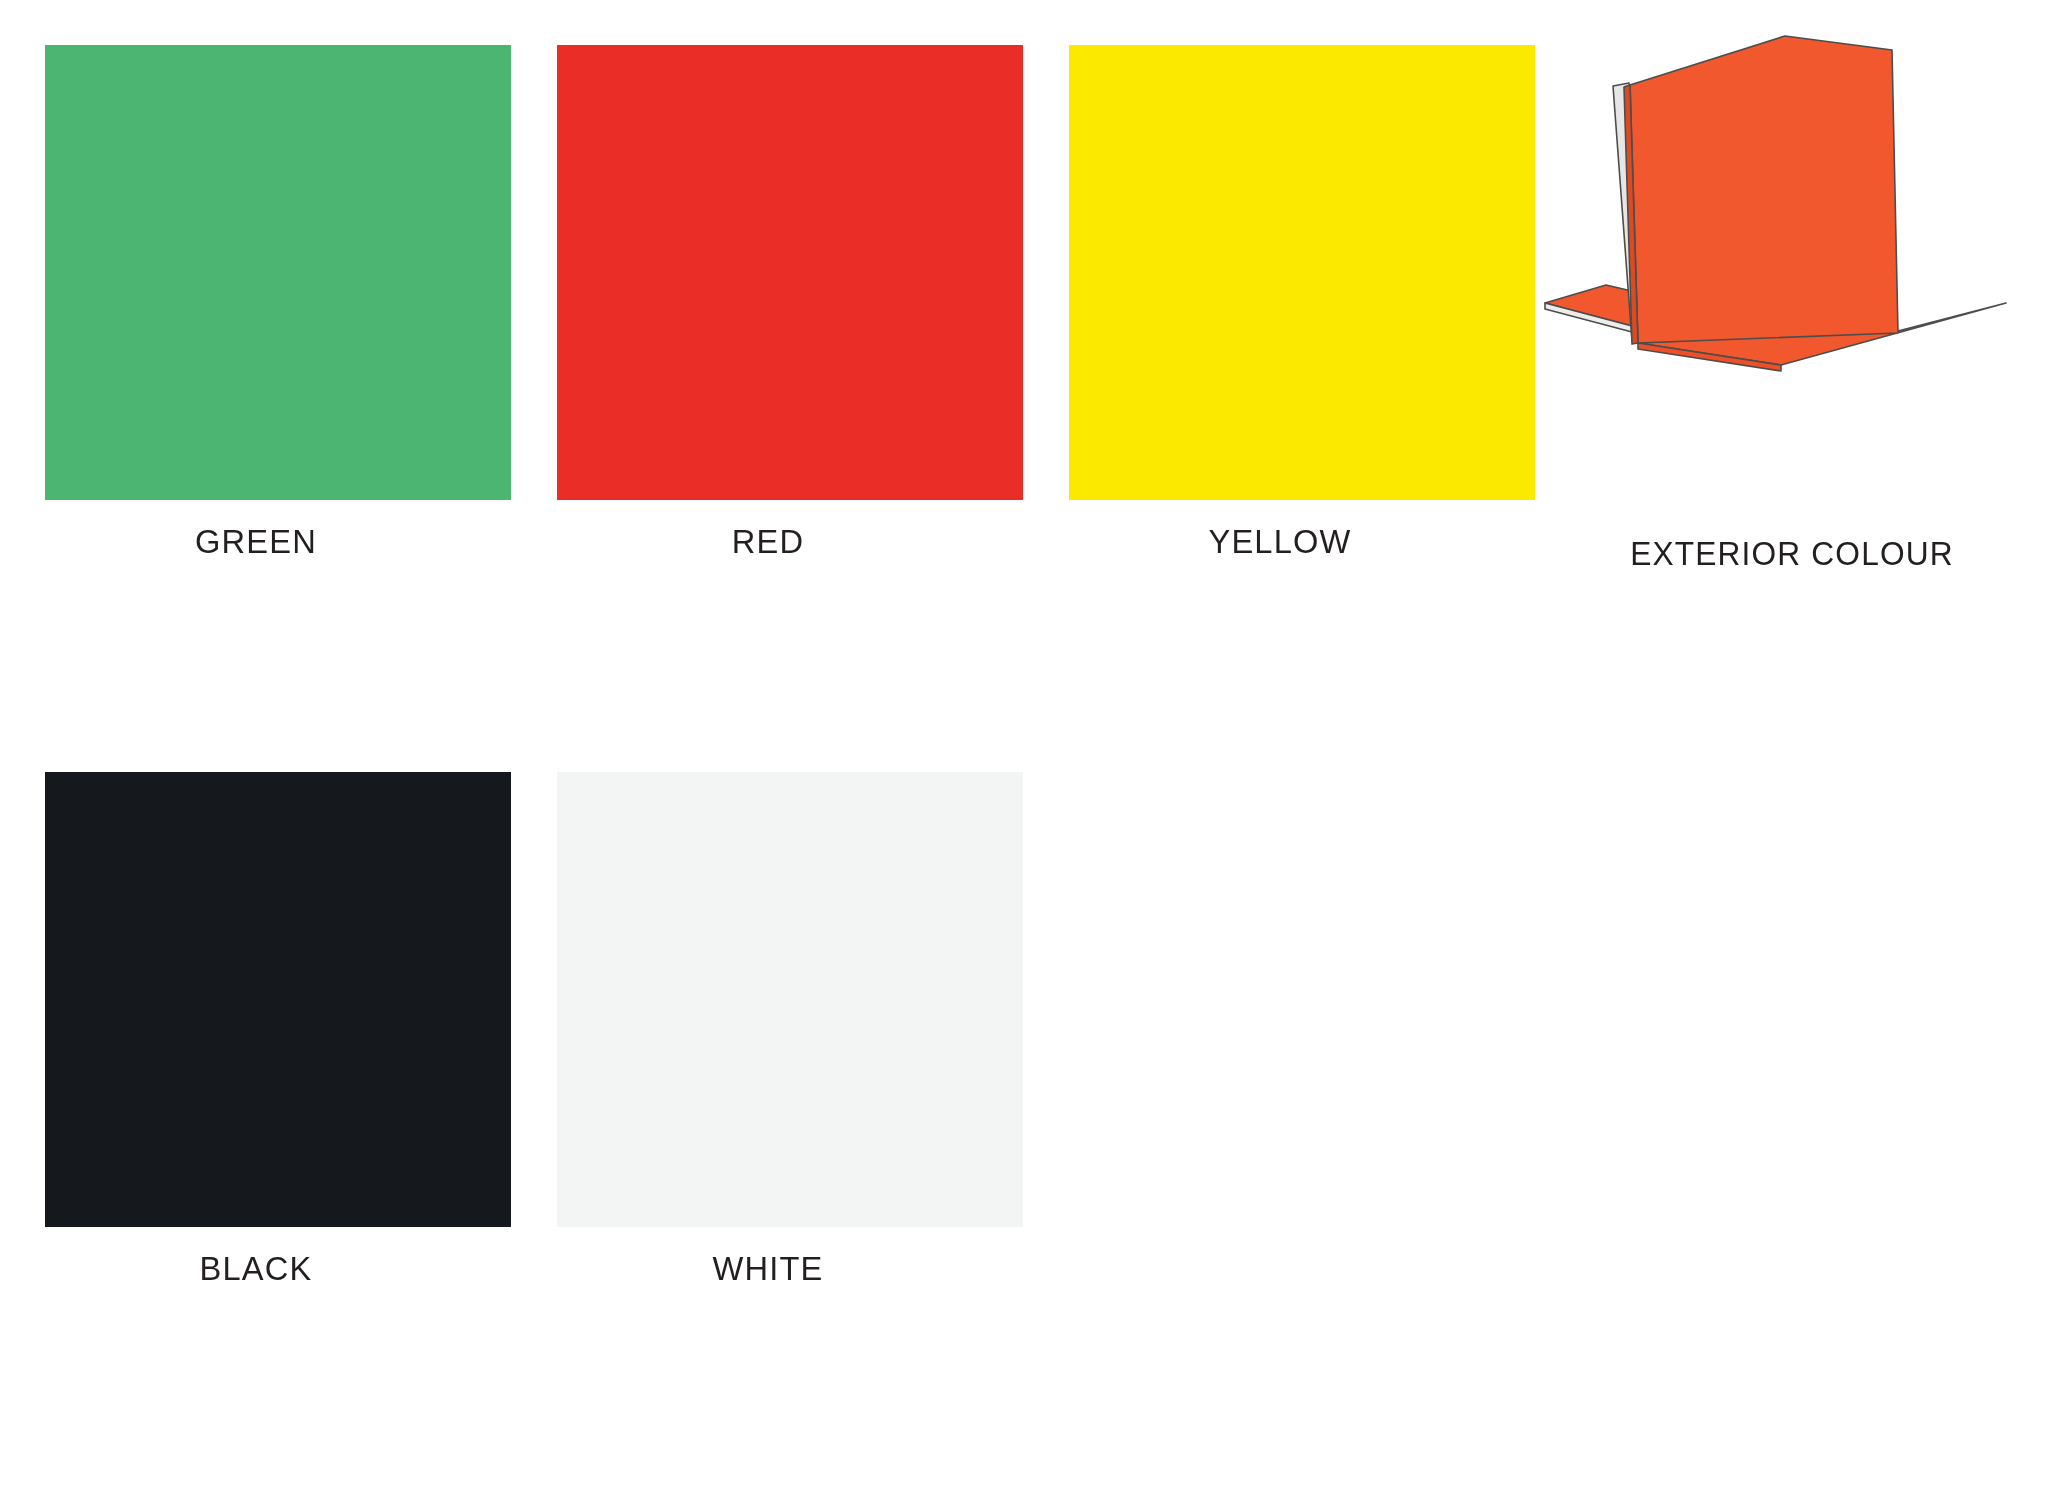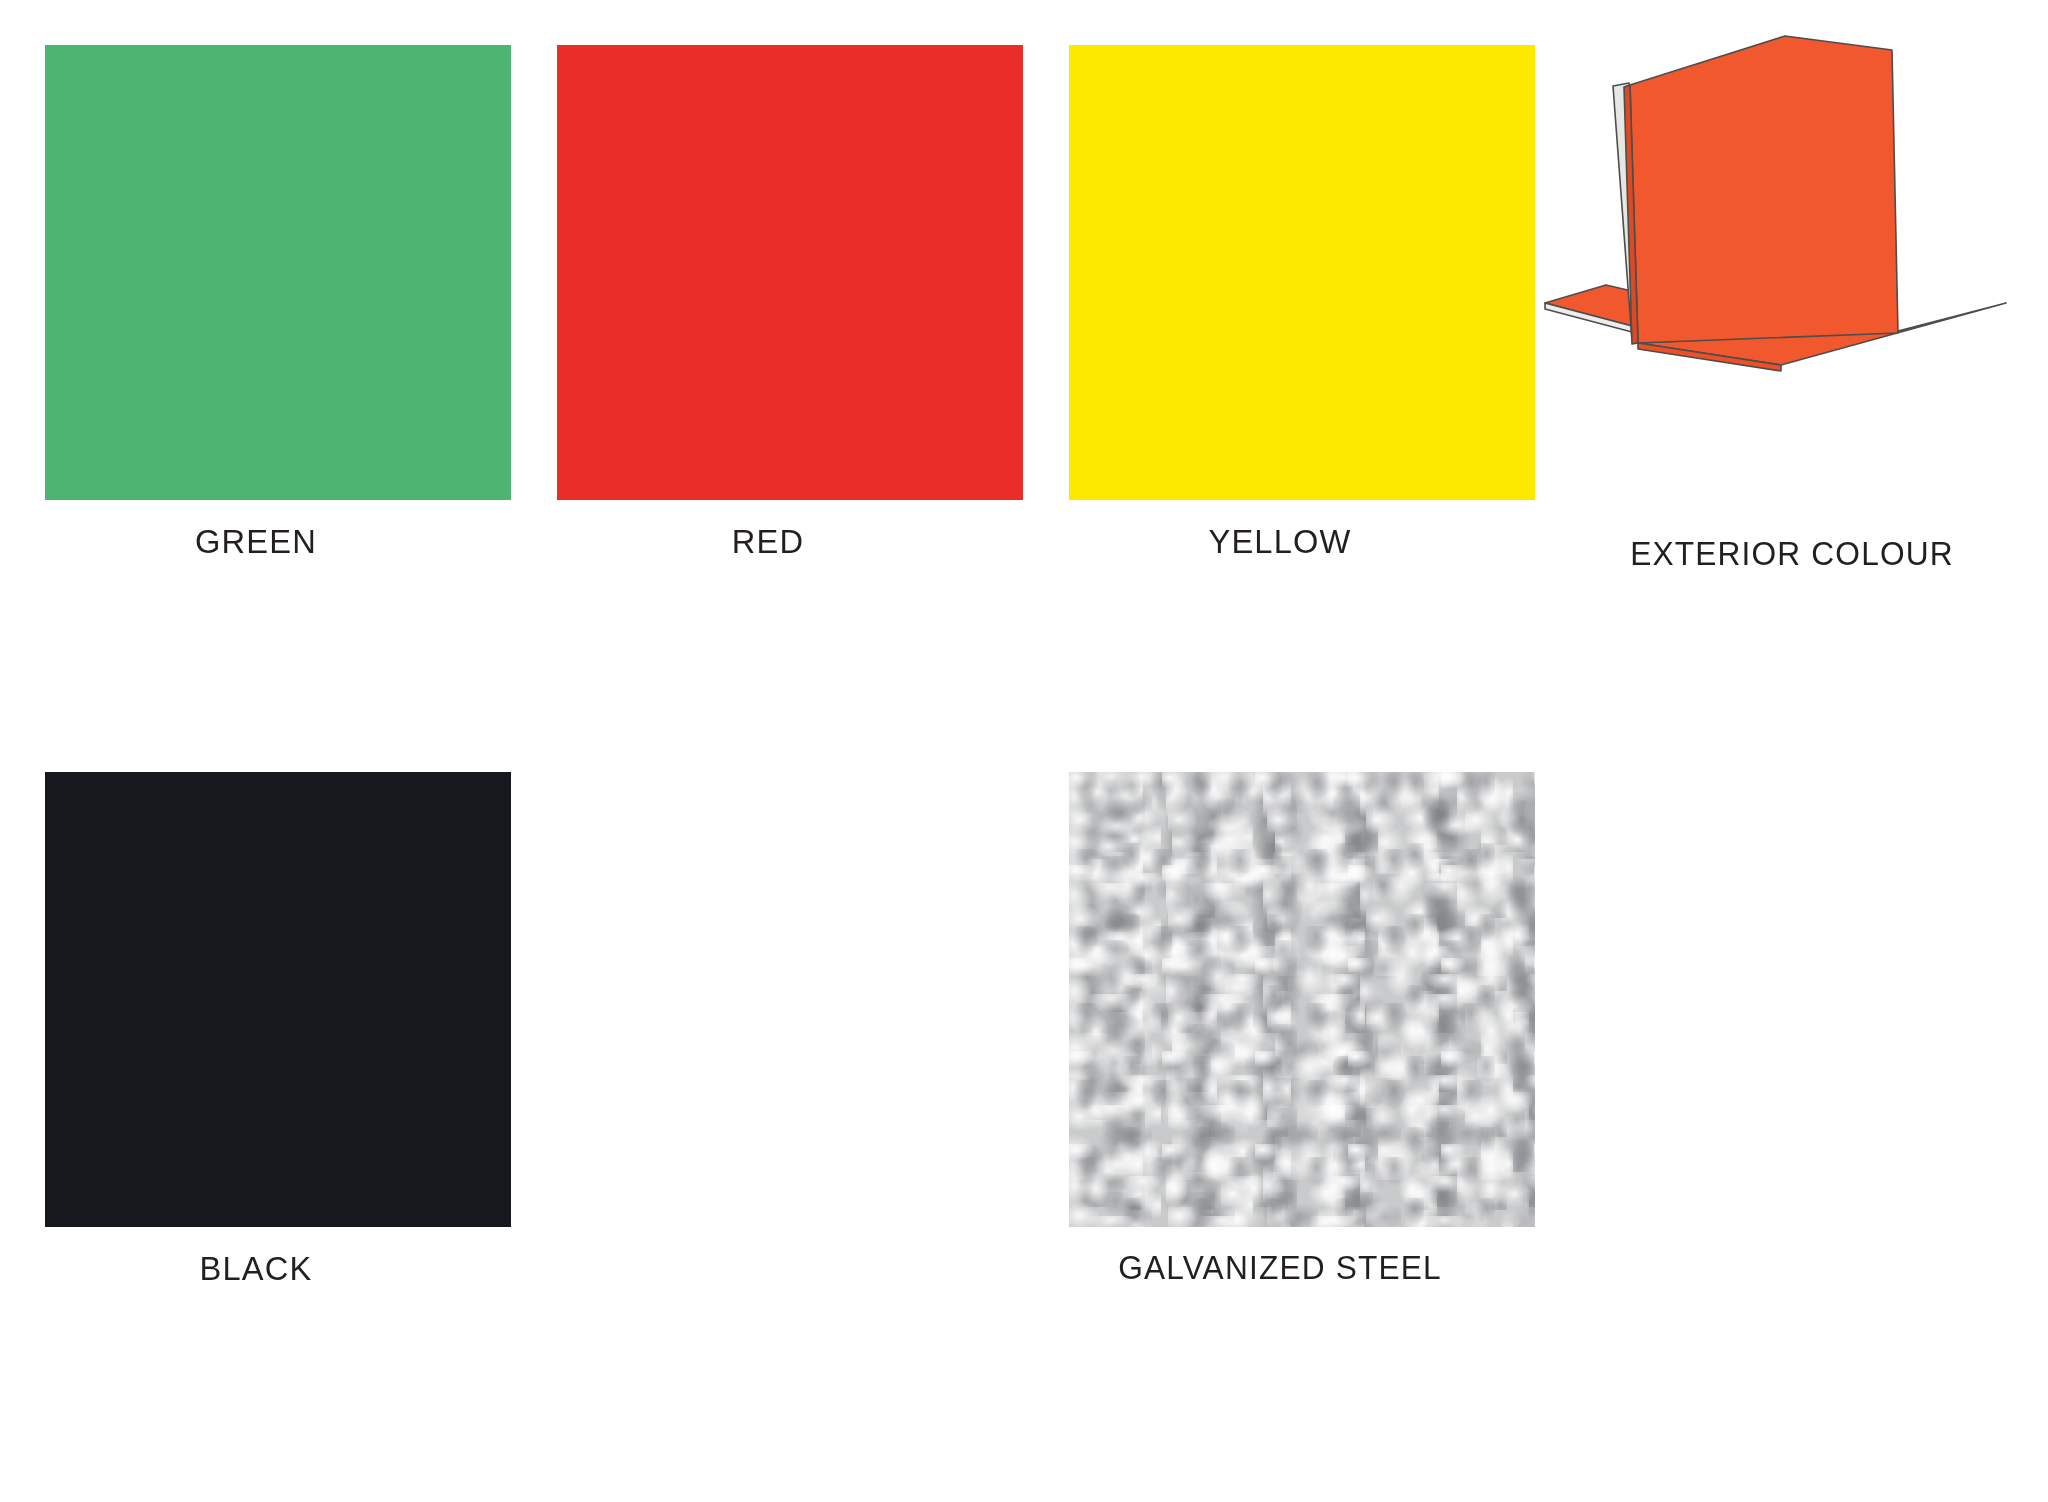--- a/index.html
+++ b/index.html
@@ -184,23 +184,23 @@
       <div class="caption narrow">EXTERIOR COLOUR</div>
     </div>
 
     <div class="cell row1 col0">
       <div class="chip">
         <div class="chip-inner" id="chip-r1c0" style="background-color: rgb(21, 24, 29);"></div>
       </div>
       <div class="caption">BLACK</div>
     </div>
 
-
-    <div class="cell row1 col2">
-      <div class="chip">
-        <div class="chip-inner galv" id="chip-r1c2"></div>
-      </div>
-      <div class="caption narrow">GALVANIZED STEEL</div>
-    </div>
+    <div class="cell row1 col1">
+      <div class="chip">
+        <div class="chip-inner" id="chip-r1c1" style="background-color: rgb(243, 244, 244);"></div>
+      </div>
+      <div class="caption">WHITE</div>
+    </div>
+
 
 
   </div>
 </div>
 
 </body></html>

